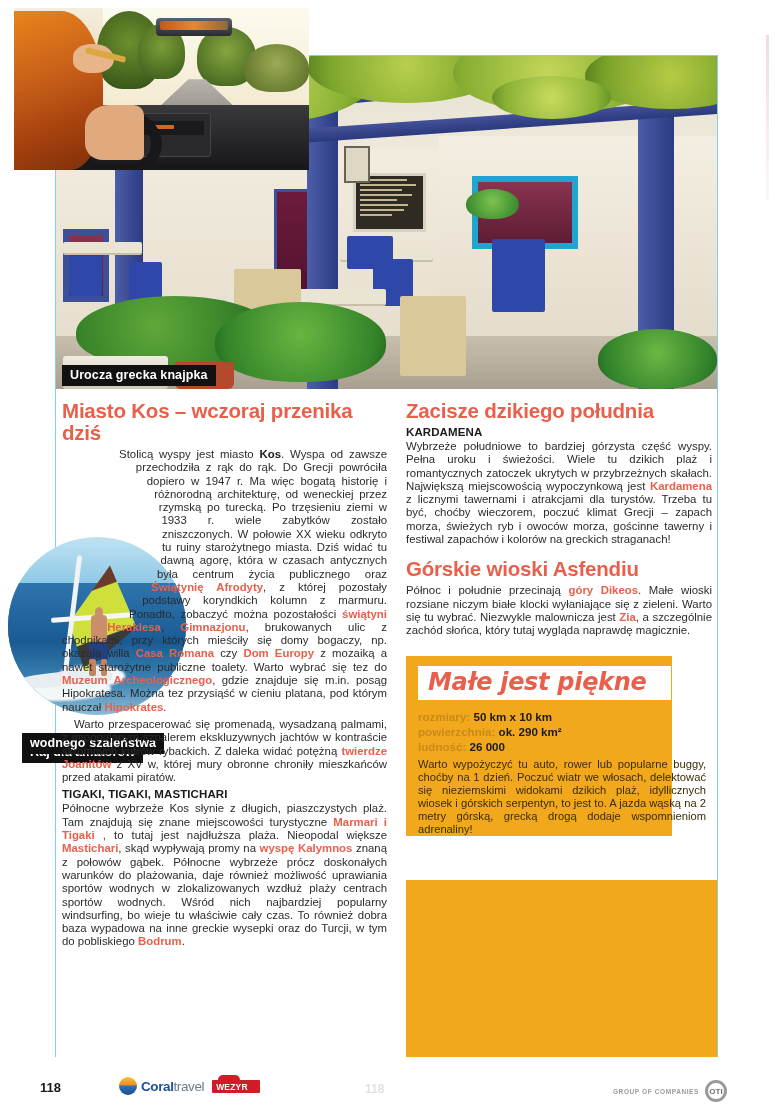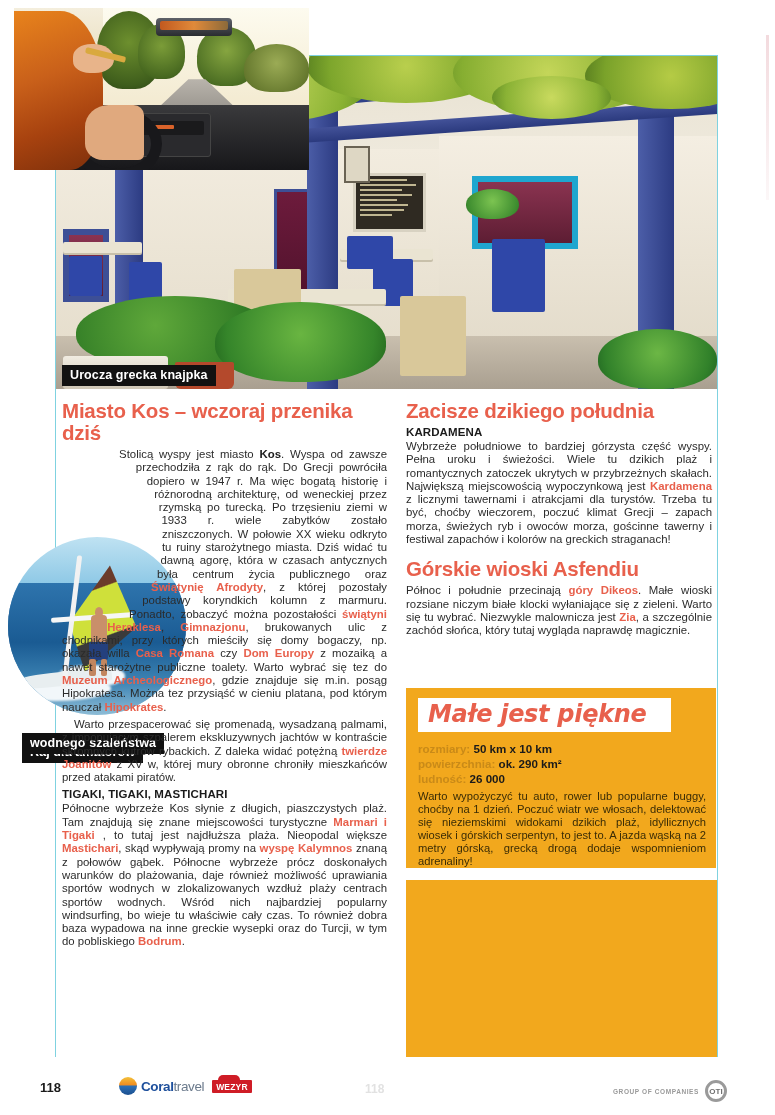--- a/index.html
+++ b/index.html
@@ -114,21 +114,21 @@
   }
   p.body b{color:#1a1a1a;}
   .hl{color:#e8604c;font-weight:bold;}
   .wrapcirc{
     float:left;width:132px;height:182px;shape-outside:circle(90px at 10px 90px);
     margin:0 6px 0 -6px;
   }
 
   
   .box{
-    position:absolute;left:406px;top:688px;width:310px;height:180px;
+    position:absolute;left:406px;top:656px;width:266px;height:180px;
     background:#f2a81d;
   }
   .box-title-bg{
     position:absolute;left:12px;top:10px;width:253px;height:34px;background:#fff;
   }
   .box-title{
     position:absolute;left:22px;top:12px;
     color:#e8604c;font-size:24px;font-weight:bold;font-style:italic;
     letter-spacing:-.3px;
     font-family:"DejaVu Sans", sans-serif;
@@ -165,21 +165,21 @@
   .arm{position:absolute;left:24%;bottom:6%;width:20%;height:34%;background:#e0a97e;border-radius:40% 18% 10% 30%;}
 
   
   .footer{position:absolute;left:0;bottom:0;width:775px;height:58px;background:#fff;}
   .pageno{position:absolute;left:40px;top:1080px;font-size:13px;font-weight:bold;color:#1a1a1a;}
   .watermark{position:absolute;left:365px;top:1082px;font-size:12px;color:#e2e2e2;font-weight:bold;}
   .coral{position:absolute;left:95px;top:1077px;display:flex;align-items:center;gap:4px;margin-left:24px;}
   .coral-mark{width:18px;height:18px;border-radius:50%;background:linear-gradient(180deg,#f3c13a 0%,#f08f22 42%,#2b6fb5 52%,#1b4f8f 100%);}
   .coral-txt{font-size:13.5px;font-weight:bold;color:#1d4f9c;letter-spacing:-.4px;}
   .coral-txt span{font-weight:normal;color:#6b7a8c;}
-  .wezyr{margin-left:4px;background:#cf1c26;color:#fff;font-size:8.5px;font-weight:bold;padding:2px 4px 1px 4px;letter-spacing:.2px;border-radius:1px;position:relative;}
+  .wezyr{margin-left:4px;background:#cf1c26;color:#fff;font-size:8.5px;font-weight:bold;padding:2px 12px 1px 4px;letter-spacing:.2px;border-radius:1px;position:relative;}
   .wezyr:after{content:"";position:absolute;left:6px;top:-5px;width:22px;height:5px;background:#cf1c26;border-radius:6px 6px 0 0;}
   .oti{position:absolute;right:48px;top:1080px;display:flex;align-items:center;gap:6px;}
   .oti-txt{font-size:6.5px;color:#9a9a9a;letter-spacing:.6px;font-weight:bold;}
   .oti-badge{width:22px;height:22px;border-radius:50%;border:3px solid #9a9a9a;display:flex;align-items:center;justify-content:center;font-size:8px;font-weight:bold;color:#6e6e6e;box-sizing:border-box;}
   .edge-artifact{position:absolute;right:6px;top:35px;width:3px;height:165px;background:linear-gradient(180deg,rgba(220,150,160,.35),rgba(230,190,195,.12));}
 </style>
 </head>
 <body>
 
 <div class="page">

